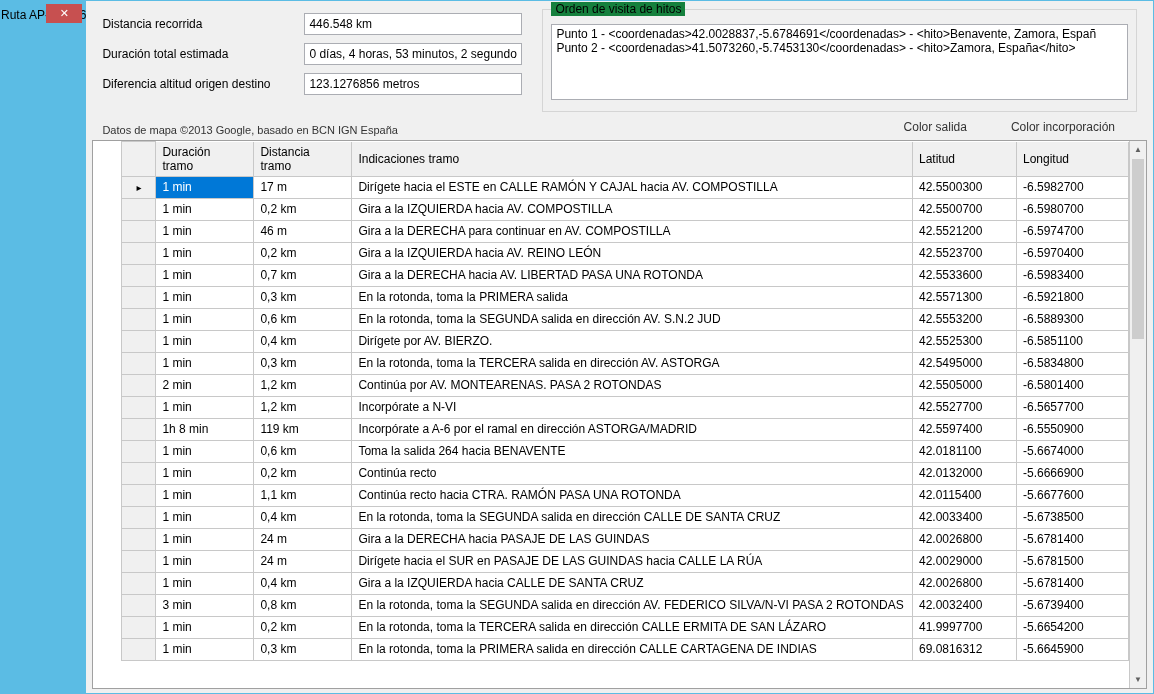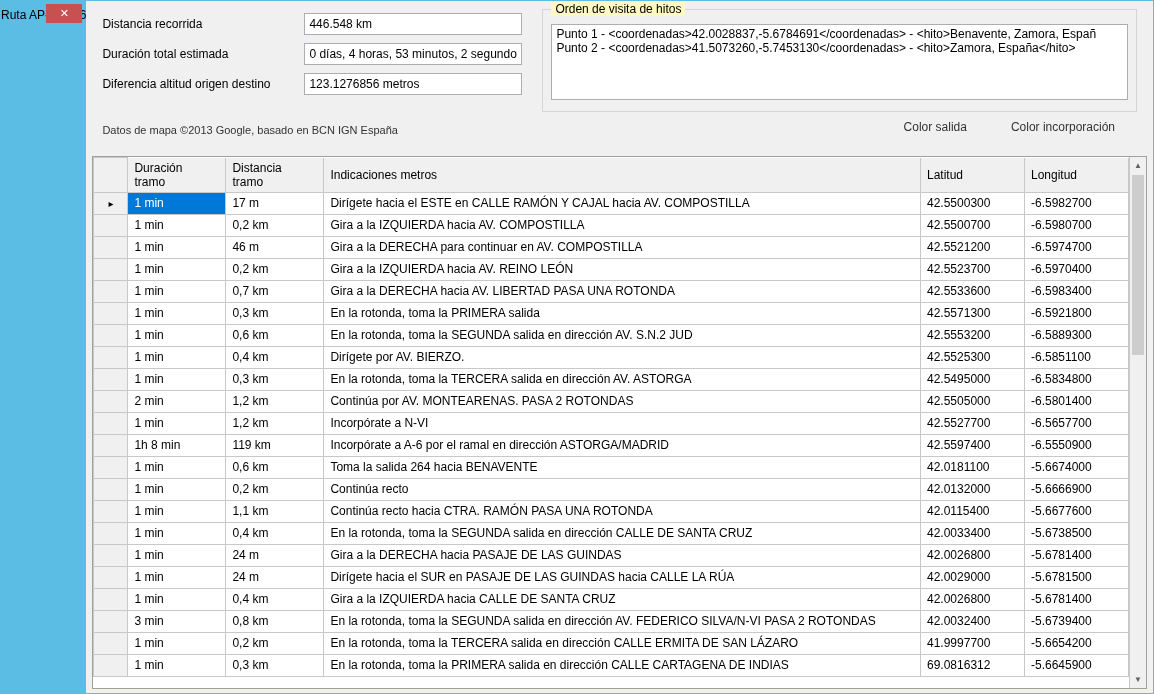--- a/index.html
+++ b/index.html
@@ -81,21 +81,21 @@
   flex: 1;
   border: 1px solid #d5d5d5;
   padding: 6px 8px 8px 8px;
   position: relative;
   margin-top: -4px;
 }
 .right-group .legend {
   position: absolute;
   top: -8px;
   left: 8px;
-  background: #fef9c3;
+  background: #15803d;
   padding: 0 4px;
   font-size: 12px;
 }
 .right-group textarea {
   width: 100%;
   height: 76px;
   border: 1px solid #abadb3;
   resize: none;
   font-family: inherit;
   font-size: 12px;
@@ -113,25 +113,26 @@
 }
 .mid-row .credits { flex: 1; }
 .mid-row .btn {
   background: #f0f0f0;
   padding: 2px 22px;
   font-size: 12px;
   cursor: pointer;
 }
 .grid-wrap {
   flex: 1;
-  margin: 16px 6px 4px 6px;
+  margin: 0 6px 4px 6px;
   border: 1px solid #a0a0a0;
   background: #fff;
   overflow: hidden;
   display: flex;
+  padding-left: 28px;
 }
 .grid {
   flex: 1;
   overflow: hidden;
 }
 table {
   border-collapse: collapse;
   width: 100%;
   table-layout: fixed;
 }
@@ -167,21 +168,21 @@
 }
 tr.selected td.rowhdr::before {
   content: "▸";
   color: #000;
   font-size: 10px;
 }
 .col-dur { width: 98px; }
 .col-dist { width: 98px; }
 .col-ind { width: auto; }
 .col-lat { width: 104px; }
-.col-lon { width: 104px; }
+.col-lon { width: 112px; }
 .vscroll {
   width: 17px;
   background: #f0f0f0;
   border-left: 1px solid #c8c8c8;
   position: relative;
 }
 .vscroll .arrow {
   position: absolute;
   left: 0; right: 0;
   height: 17px;
@@ -241,21 +242,21 @@
     <div class="grid-wrap">
       <div class="grid">
         <table>
           <thead>
             <tr>
               <th class="rowhdr"></th>
               <th class="col-dur"><span style="white-space:pre-line">Duración
 tramo</span></th>
               <th class="col-dist"><span style="white-space:pre-line">Distancia
 tramo</span></th>
-              <th class="col-ind">Indicaciones metros</th>
+              <th class="col-ind">Indicaciones tramo</th>
               <th class="col-lat">Latitud</th>
               <th class="col-lon">Longitud</th>
             </tr>
           </thead>
           <tbody id="tbody">
               <tr class="selected">
                 <td class="rowhdr"></td>
                 <td class="dur">1 min</td>
                 <td>17 m</td>
                 <td>Dirígete hacia el ESTE en CALLE RAMÓN Y CAJAL hacia AV. COMPOSTILLA</td>

